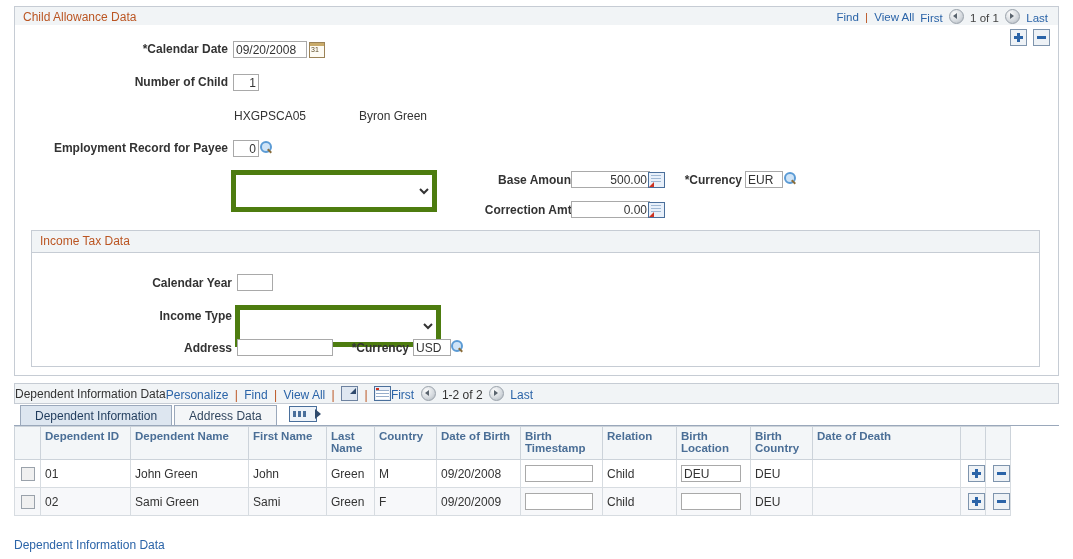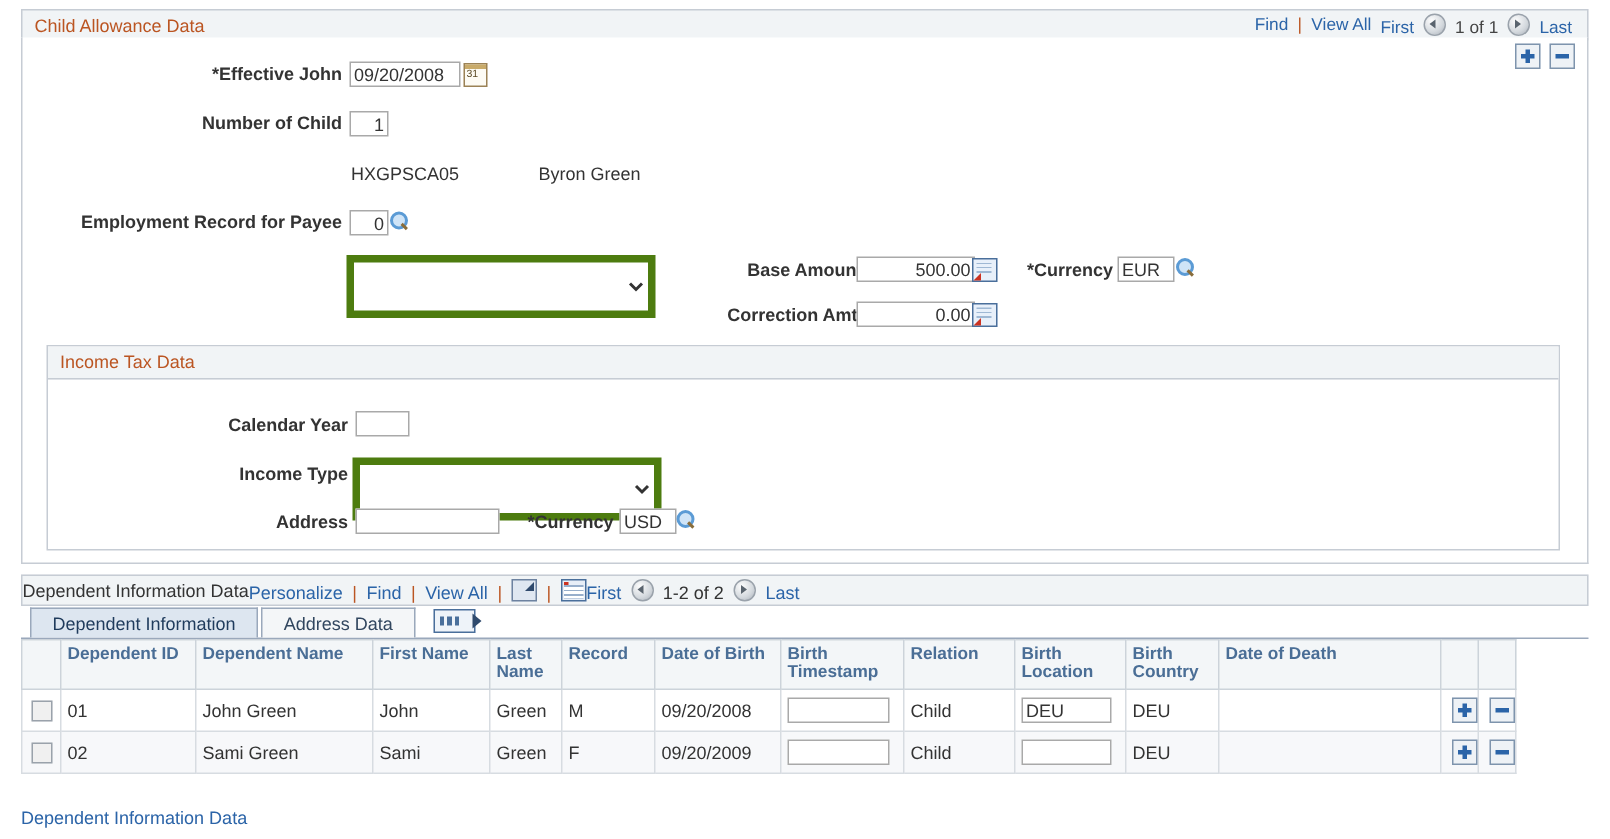--- a/index.html
+++ b/index.html
@@ -142,21 +142,21 @@
     </div>
   </div>
 
   <div class="formpanel">
 
     <div class="addrow-bar">
       <span class="rowbtn plus"></span>
       <span class="rowbtn"></span>
     </div>
 
-    <div style="position:absolute;left:0;top:17px;width:213px;" class="lbl">*Effective John</div>
+    <div style="position:absolute;left:0;top:17px;width:213px;" class="lbl">*Calendar Date</div>
     <input class="ps" style="position: absolute; left: 218px; top: 16px; width: 68px;" value="09/20/2008">
     <span class="cal-ico ico" style="position:absolute;left:294px;top:17px;"></span>
 
     <div style="position:absolute;left:0;top:50px;width:213px;" class="lbl">Number of Child</div>
     <input class="ps num" style="position: absolute; left: 218px; top: 49px; width: 20px;" value="1">
 
     <div class="val" style="position:absolute;left:219px;top:84px;">HXGPSCA05</div>
     <div class="val" style="position:absolute;left:344px;top:84px;">Byron Green</div>
 
     <div style="position:absolute;left:0;top:116px;width:213px;" class="lbl">Employment Record for Payee</div>
@@ -252,21 +252,21 @@
         <col style="width:25px">
           <col style="width:25px">
       </colgroup>
       <thead>
         <tr>
           <th></th>
           <th>Dependent ID</th>
           <th>Dependent Name</th>
           <th>First Name</th>
           <th>Last Name</th>
-          <th>Record</th>
+          <th>Country</th>
           <th>Date of Birth</th>
           <th>Birth Timestamp</th>
           <th>Relation</th>
           <th>Birth Location</th>
           <th>Birth Country</th>
           <th>Date of Death</th>
           <th></th>
           <th></th>
         </tr>
       </thead>

